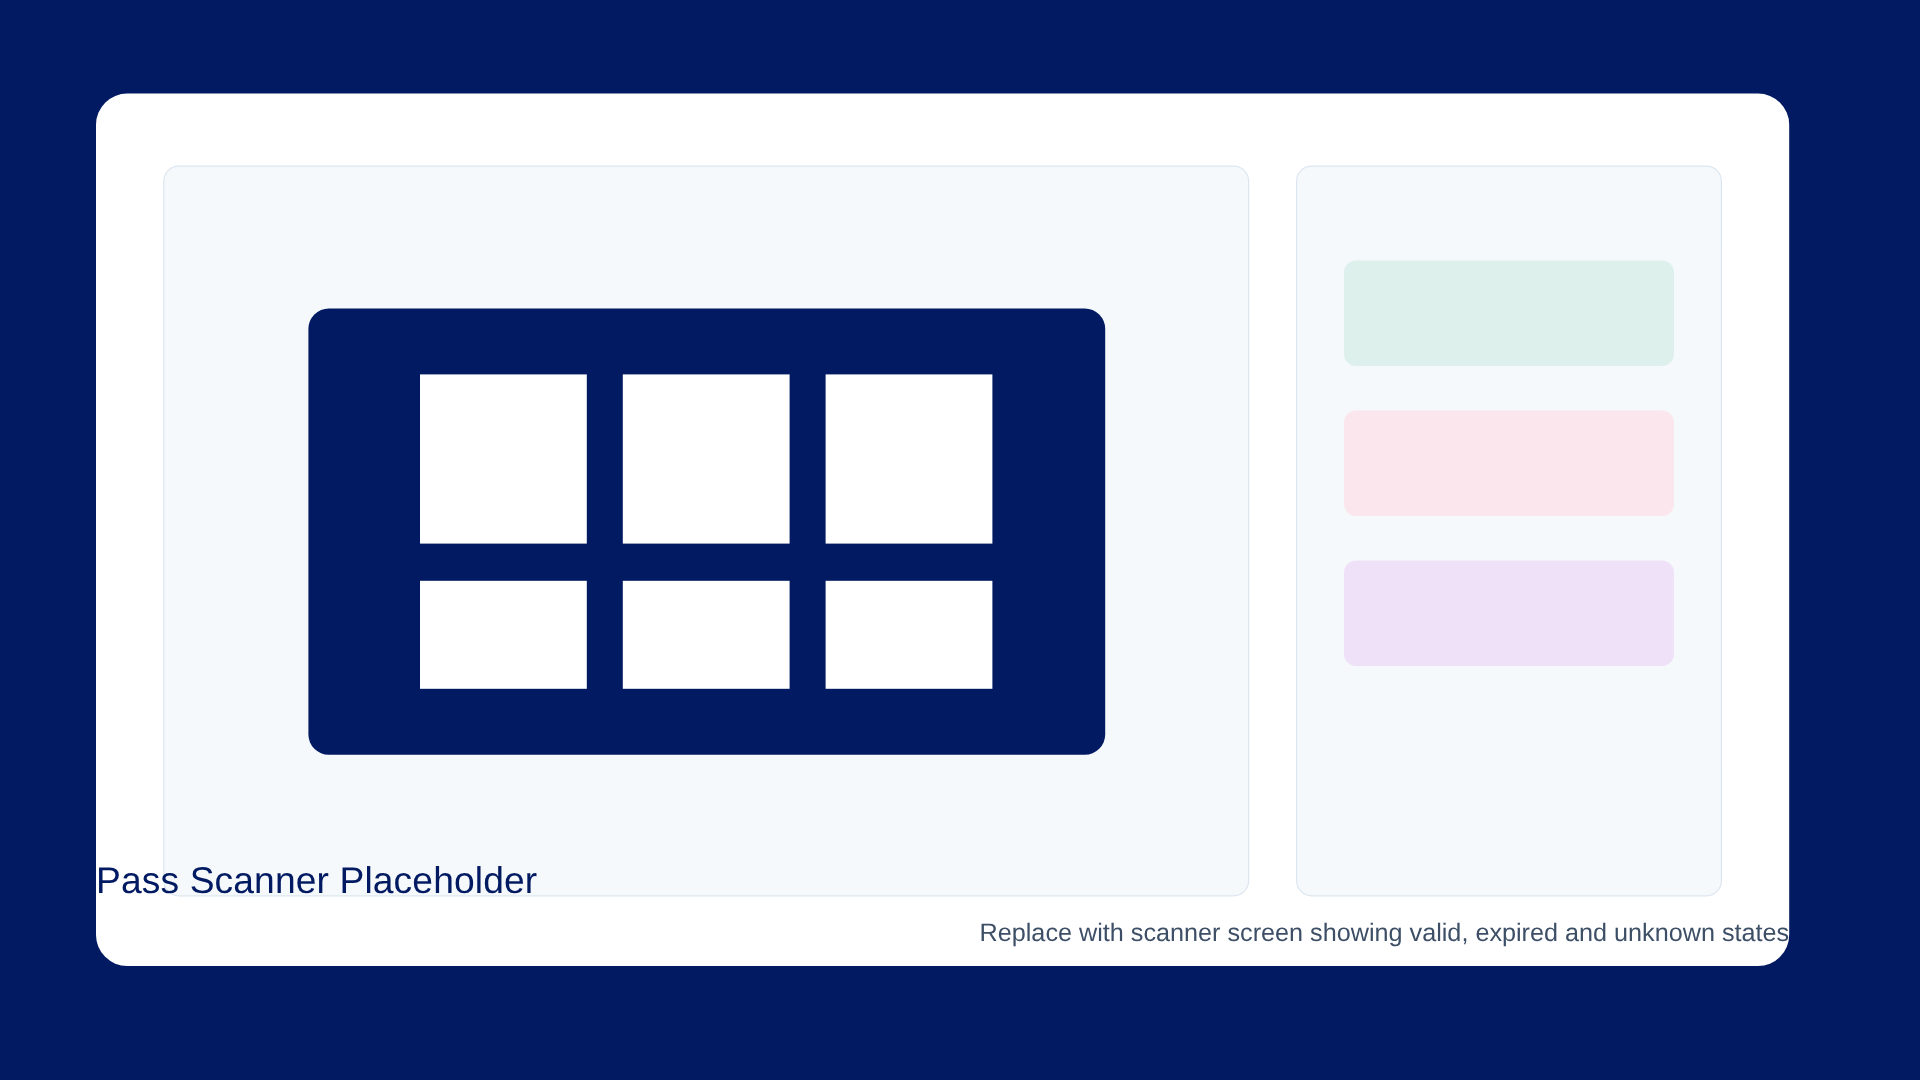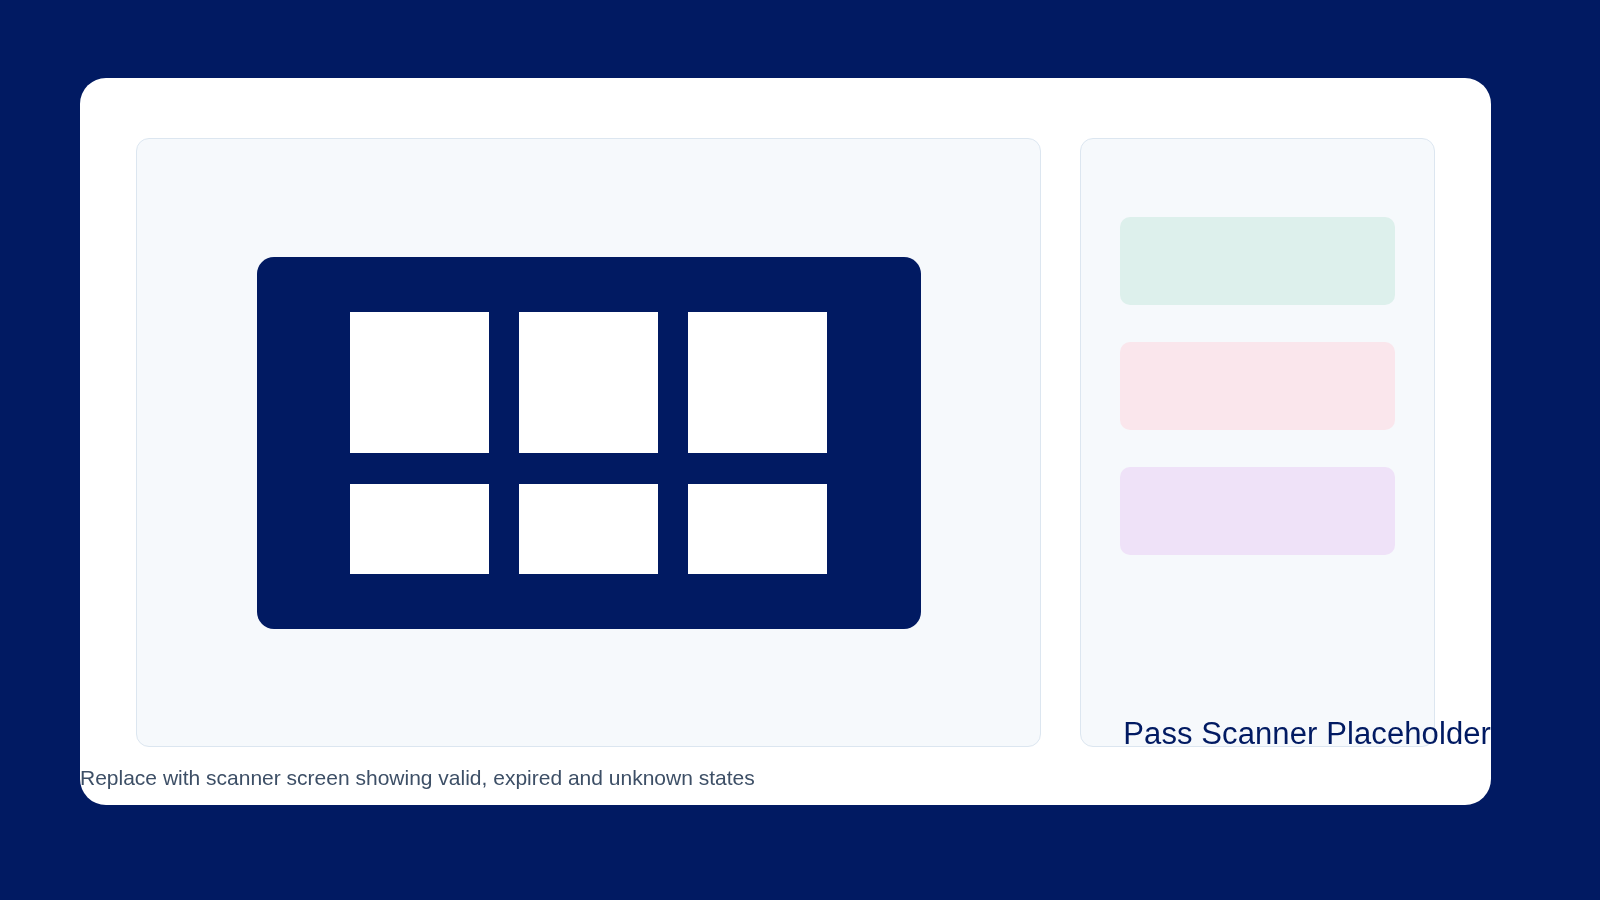--- a/index.html
+++ b/index.html
@@ -95,32 +95,32 @@
   #state-bar-valid   { background: #ddf0ec; }
   #state-bar-expired { background: #fae6ec; }
   #state-bar-unknown { background: #efe2f8; }
 
   
   #placeholder-title {
     position: absolute;
     left: 0;
     right: 0;
     top: 638px;
-    text-align: right;
+    text-align: left;
     font-size: 31px;
     color: #011a62;
     letter-spacing: 0.1px;
   }
 
   #placeholder-subtitle {
     position: absolute;
     left: 0;
     right: 0;
     top: 688px;
-    text-align: left;
+    text-align: right;
     font-size: 21px;
     color: #3d4f66;
   }
 </style>
 </head>
 <body>
 
 <div id="scanner-card">
 
   <div id="panel-row">

